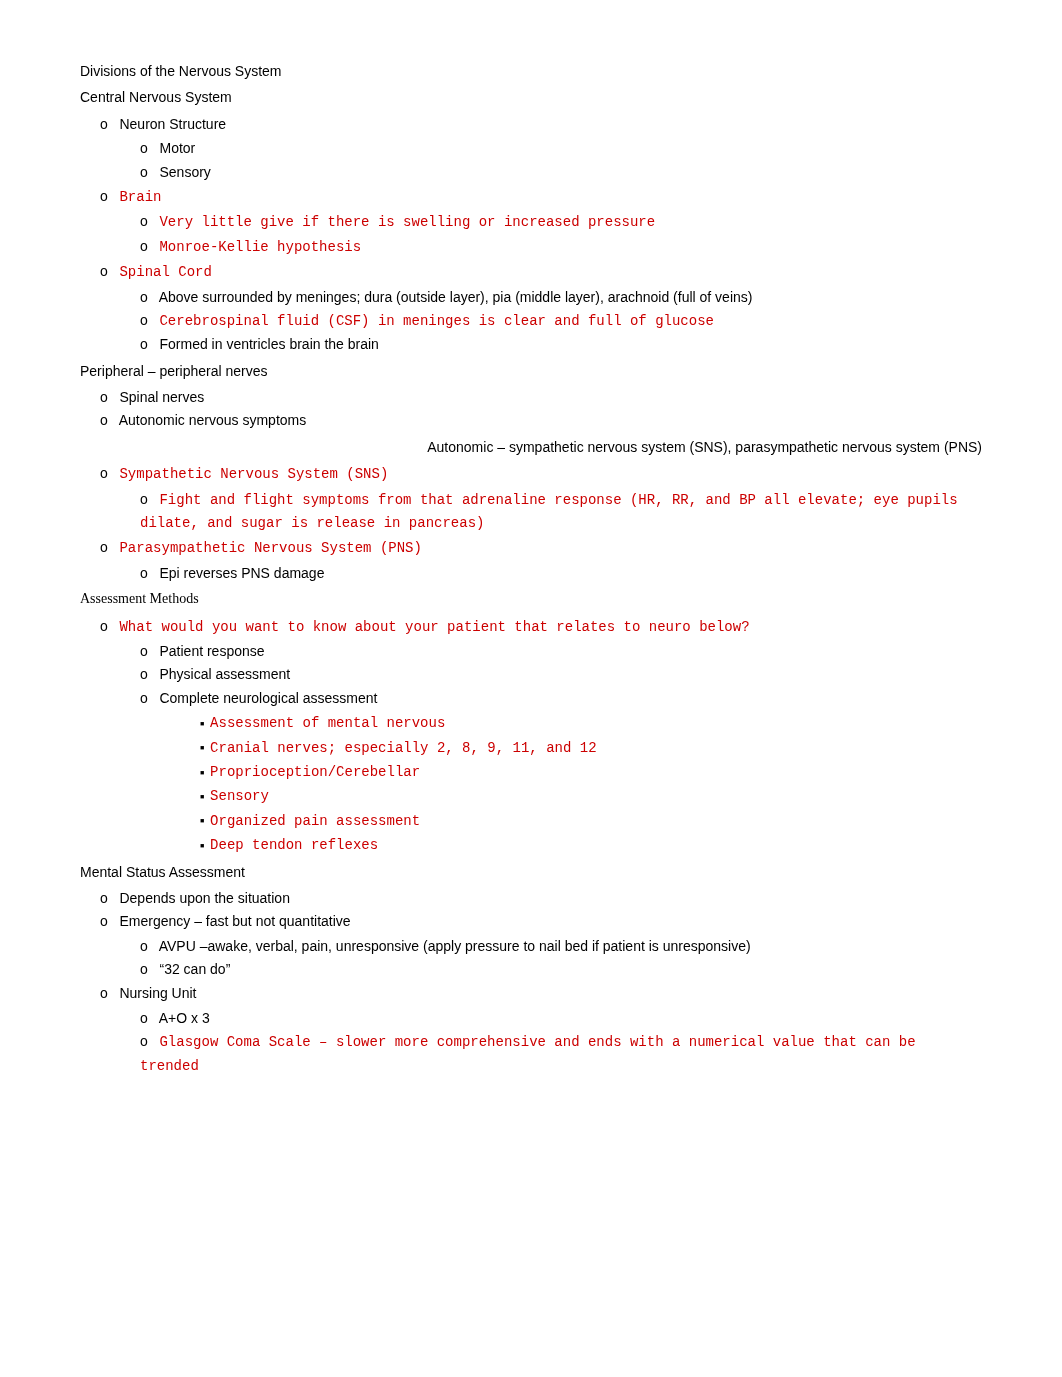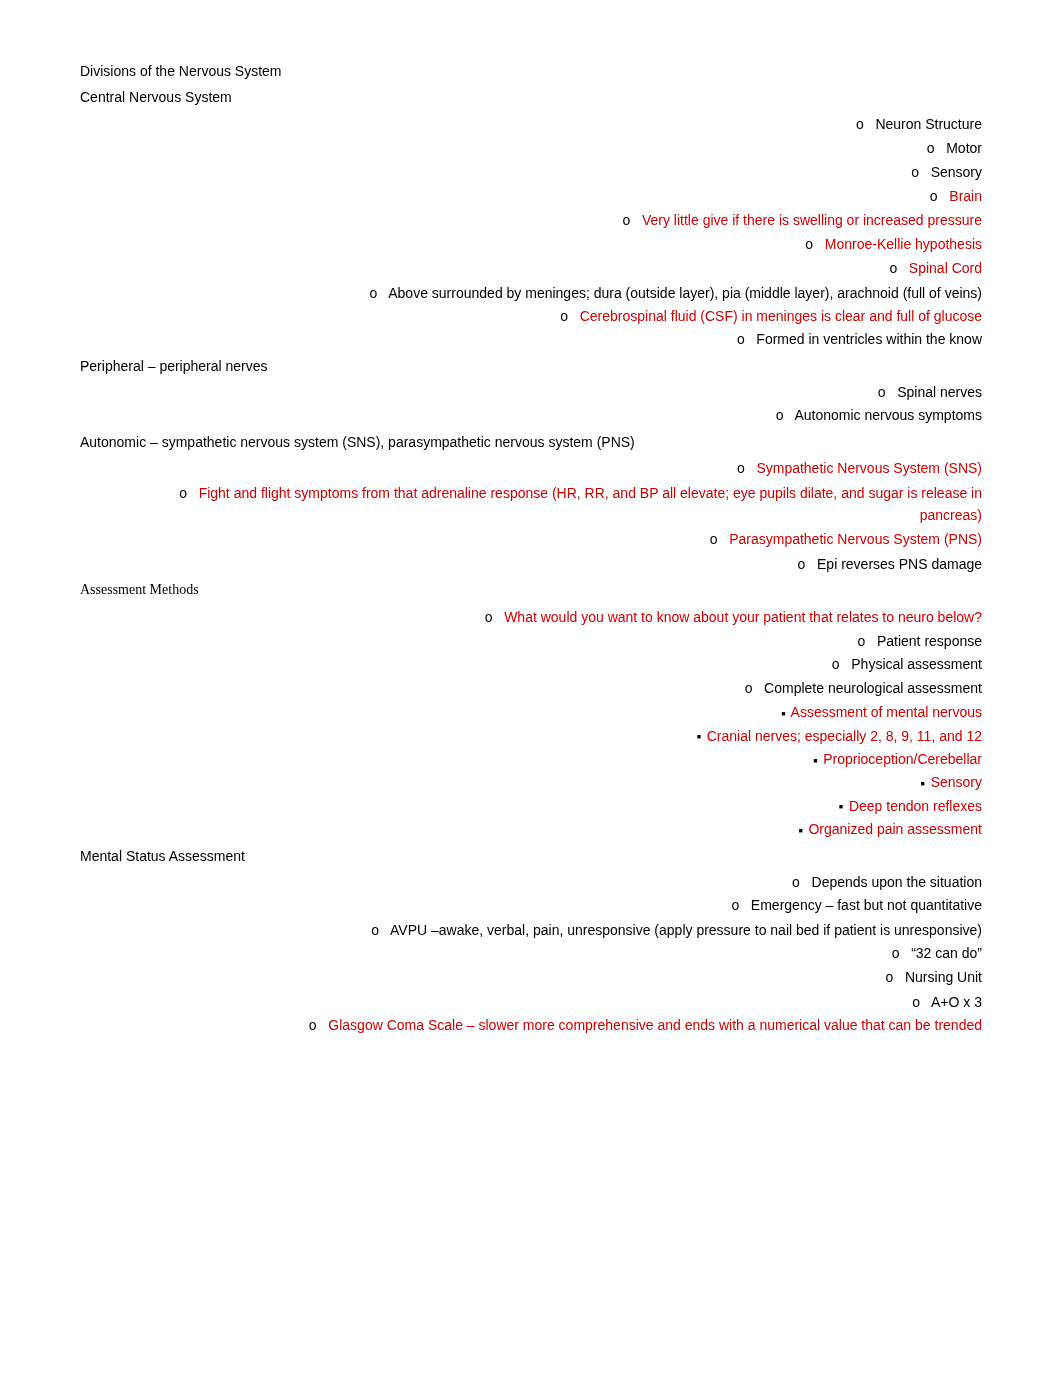--- a/index.html
+++ b/index.html
@@ -11,20 +11,21 @@
       background: #ffffff;
       font-family: Arial, sans-serif;
       font-size: 14px;
       color: #000000;
       padding: 60px 80px;
       line-height: 1.6;
       max-width: 1062px;
     }
     .red {
       color: #cc0000;
+      font-family: Liberation Mono, monospace;
     }
     ul.level1 {
       list-style: none;
       padding-left: 20px;
       margin: 2px 0;
     }
     ul.level2 {
       list-style: none;
       padding-left: 40px;
       margin: 2px 0;
@@ -39,21 +40,20 @@
       white-space: pre;
     }
     .square-bullet::before {
       content: "\25A0  ";
       font-size: 7px;
       vertical-align: middle;
       white-space: pre;
     }
     li {
       margin: 1px 0;
-      text-align: right;
     }
     .block {
       margin-bottom: 4px;
     }
   </style>
 </head>
 <body>
 
 <div>
 
@@ -94,39 +94,39 @@
     <li class="bullet">
       <span class="red">Spinal Cord</span>
       <ul class="level2">
         <li class="bullet">
           <span>Above surrounded by meninges; dura (outside layer), pia (middle layer), arachnoid (full of veins)</span>
         </li>
         <li class="bullet">
           <span class="red">Cerebrospinal fluid (CSF) in meninges is clear and full of glucose</span>
         </li>
         <li class="bullet">
-          <span>Formed in ventricles within the know</span>
+          <span>Formed in ventricles brain the brain</span>
         </li>
       </ul>
     </li>
   </ul>
 
   <div class="block" style="margin-top:4px;">
     <span>Peripheral – peripheral nerves</span>
   </div>
   <ul class="level1">
     <li class="bullet">
       <span>Spinal nerves</span>
     </li>
     <li class="bullet">
       <span>Autonomic nervous symptoms</span>
     </li>
   </ul>
 
-  <div class="block" style="margin-top:4px;">
+  <div class="block" style="margin-top:4px;text-align:right;">
     <span>Autonomic – sympathetic nervous system (SNS), parasympathetic nervous system (PNS)</span>
   </div>
   <ul class="level1">
 
     <li class="bullet">
       <span class="red">Sympathetic Nervous System (SNS)</span>
       <ul class="level2">
         <li class="bullet">
           <span class="red">Fight and flight symptoms from that adrenaline response (HR, RR, and BP all elevate; eye pupils dilate, and sugar is release in pancreas)</span>
         </li>
@@ -165,24 +165,24 @@
             <li class="square-bullet">
               <span class="red">Cranial nerves; especially 2, 8, 9, 11, and 12</span>
             </li>
             <li class="square-bullet">
               <span class="red">Proprioception/Cerebellar</span>
             </li>
             <li class="square-bullet">
               <span class="red">Sensory</span>
             </li>
             <li class="square-bullet">
+              <span class="red">Organized pain assessment</span>
+            </li>
+            <li class="square-bullet">
               <span class="red">Deep tendon reflexes</span>
-            </li>
-            <li class="square-bullet">
-              <span class="red">Organized pain assessment</span>
             </li>
           </ul>
         </li>
       </ul>
     </li>
   </ul>
 
   <div class="block" style="margin-top:4px;">
     <span>Mental Status Assessment</span>
   </div>

